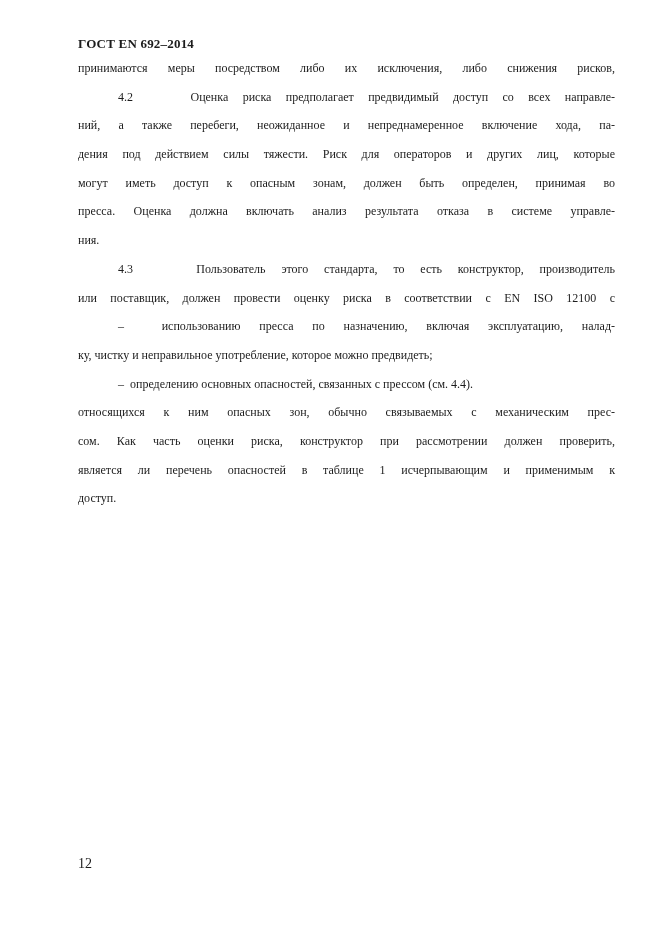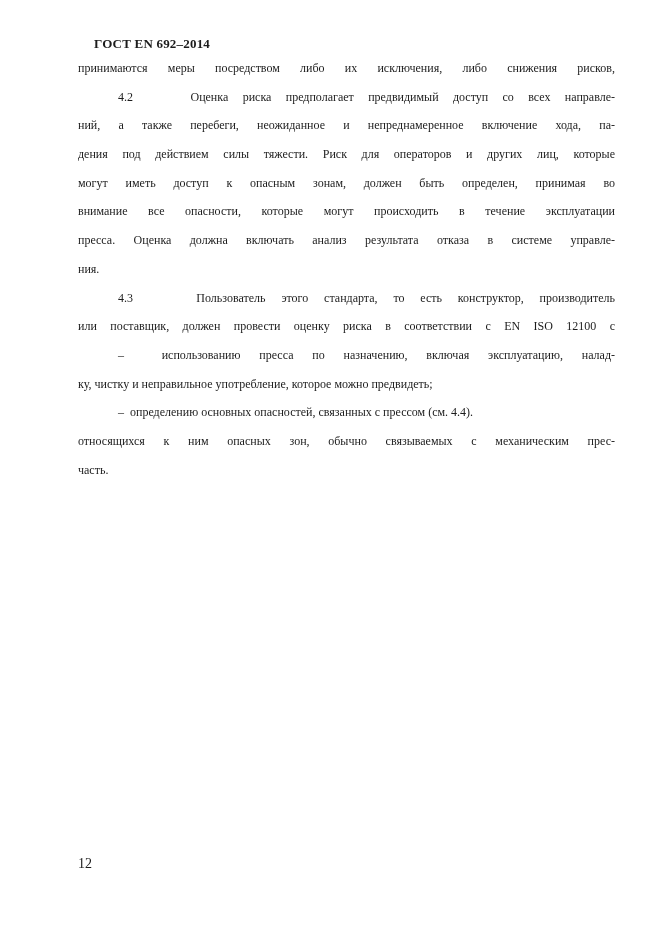--- a/index.html
+++ b/index.html
@@ -21,21 +21,20 @@
     left: 78px;
     top: 34px;
     width: 537px;
   }
   .doc-header {
     font-size: 13px;
     font-weight: bold;
     line-height: 20px;
     letter-spacing: 0.2px;
     white-space: nowrap;
-    margin-left: 16px;
   }
   .doc-body {
     width: 537px;
   }
   .line {
     font-size: 12px;
     height: 28.7px;
     line-height: 28.7px;
     white-space: normal;
     overflow: visible;
@@ -62,26 +61,27 @@
 
 <div class="page">
   <div class="content">
     <div class="doc-header">ГОСТ EN 692–2014</div>
     <div class="doc-body">
         <div class="line j">принимаются меры посредством либо их исключения, либо снижения рисков,</div>
         <div class="line j ind">4.2&nbsp;&nbsp;&nbsp;&nbsp;Оценка риска предполагает предвидимый доступ со всех направле-</div>
         <div class="line j">ний, а также перебеги, неожиданное и непреднамеренное включение хода, па-</div>
         <div class="line j">дения под действием силы тяжести. Риск для операторов и других лиц, которые</div>
         <div class="line j">могут иметь доступ к опасным зонам, должен быть определен, принимая во</div>
-        <div class="line j">внимание все опасности, которые могут происходить в течение эксплуатации</div>
         <div class="line j">пресса. Оценка должна включать анализ результата отказа в системе управле-</div>
         <div class="line">ния.</div>
         <div class="line j ind">4.3&nbsp;&nbsp;&nbsp;&nbsp;Пользователь этого стандарта, то есть конструктор, производитель</div>
         <div class="line j">или поставщик, должен провести оценку риска в соответствии с EN ISO 12100 с</div>
         <div class="line j ind">–&nbsp;&nbsp;использованию пресса по назначению, включая эксплуатацию, налад-</div>
         <div class="line">ку, чистку и неправильное употребление, которое можно предвидеть;</div>
         <div class="line ind">–&nbsp;&nbsp;определению основных опасностей, связанных с прессом (см. 4.4).</div>
         <div class="line j">относящихся к ним опасных зон, обычно связываемых с механическим прес-</div>
-        <div class="line">часть.</div>
+        <div class="line j">сом. Как часть оценки риска, конструктор при рассмотрении должен проверить,</div>
+        <div class="line j">является ли перечень опасностей в таблице 1 исчерпывающим и применимым к</div>
+        <div class="line">доступ.</div>
       </div>
   </div>
   <div class="page-number">12</div>
 </div>
 
 </body></html>

